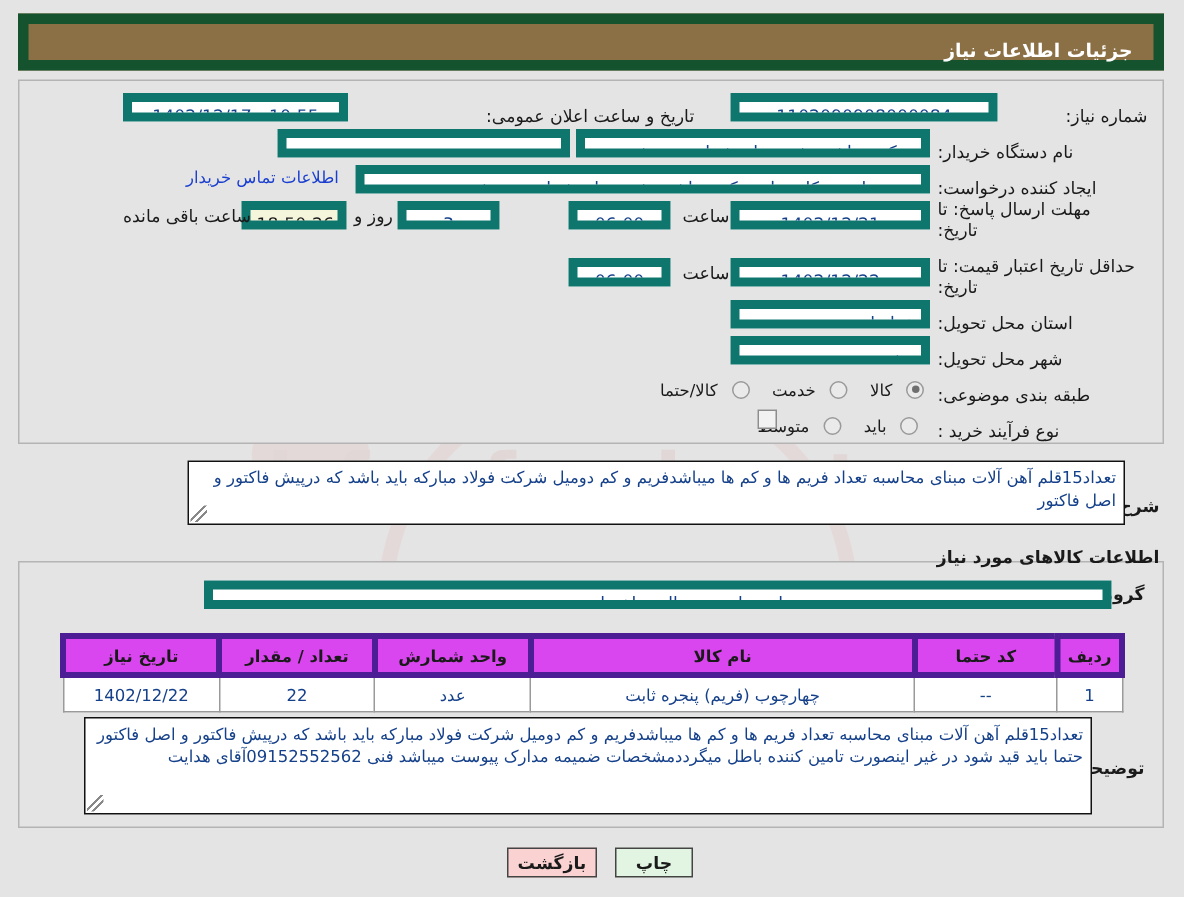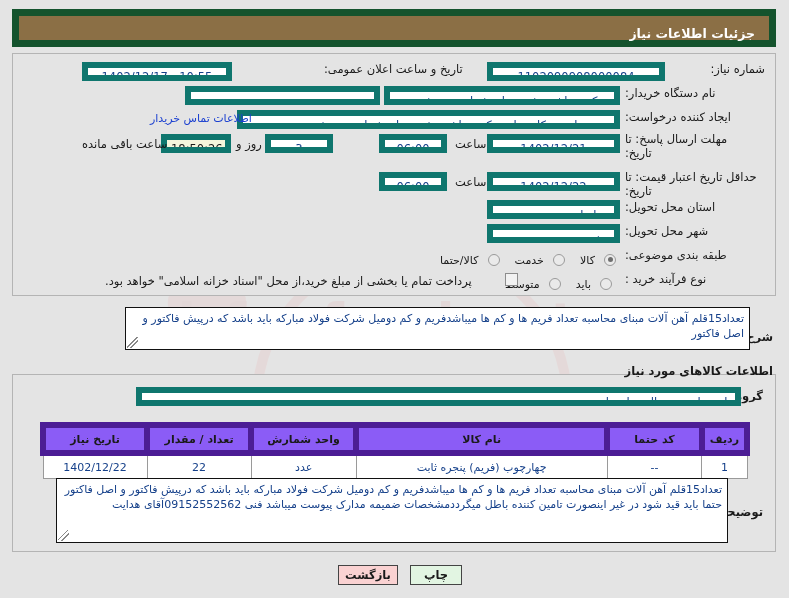--- a/index.html
+++ b/index.html
@@ -98,21 +98,21 @@
     z-index: 2;
   }
   .panel-top    { left: 12px; top: 53px;  width: 764px; height: 243px; }
   .panel-goods  { left: 12px; top: 374px; width: 764px; height: 178px; }
 
   
   .row {
     position: absolute;
     display: flex;
     flex-direction: row;
-    align-items: flex-start;
+    align-items: flex-end;
     height: 22px;
   }
   .lbl {
     font-size: 11.5px;
     color: #1a1a1a;
     white-space: nowrap;
     text-align: left;
   }
 
   .fld {
@@ -205,22 +205,22 @@
   }
 
   
   table.goods {
     position: absolute;
     border-collapse: collapse;
     font-size: 11px;
     direction: rtl;
   }
   table.goods th {
-    background: #8b5cf6;
-    border: 6px solid #4c1d95;
+    background: #d946ef;
+    border: 4px solid #4c1d95;
     color: #1a1a1a;
     font-weight: bold;
     height: 22px;
     padding: 0 4px;
     white-space: nowrap;
   }
   table.goods td {
     background: #ffffff;
     border: 1px solid #9a9a9a;
     color: #15408a;
@@ -276,21 +276,21 @@
   <div class="row" style="left:625px; top:86px; z-index:4;">
     <span class="lbl">نام دستگاه خریدار:</span>
   </div>
   <div class="fld rtl-text" style="position:absolute; left:384px; top:86px; width:236px; z-index:4;">مرکز بهداشت شهرستان شماره دو مشهد</div>
   <div class="fld empty" style="position:absolute; left:185px; top:86px; width:195px; z-index:4;"></div>
 
   <div class="row" style="left:625px; top:110px; z-index:4;">
     <span class="lbl">ایجاد کننده درخواست:</span>
   </div>
   <div class="fld rtl-text" style="position:absolute; left:237px; top:110px; width:383px; z-index:4;">حمید واسعی کارپرداز مرکز بهداشت شهرستان شماره دو مشهد</div>
-  <a class="link" style="position:absolute; left:150px; top:112px; z-index:4;">اطلاعات تماس خریدار</a>
+  <a class="link" style="position:absolute; left:124px; top:112px; z-index:4;">اطلاعات تماس خریدار</a>
 
   <div style="position:absolute; left:625px; top:132px; z-index:4; text-align:left;">
     <div class="lbl">مهلت ارسال پاسخ: تا</div>
     <div class="lbl">تاریخ:</div>
   </div>
   <div class="fld num" style="position:absolute; left:487px; top:134px; width:133px; z-index:4;">1402/12/21</div>
   <span class="lbl" style="position:absolute; left:455px; top:137px; z-index:4;">ساعت</span>
   <div class="fld num" style="position:absolute; left:379px; top:134px; width:68px; z-index:4;">06:00</div>
 
   <div class="fld num" style="position:absolute; left:265px; top:134px; width:68px; z-index:4;">3</div>
@@ -331,34 +331,33 @@
   <div class="row" style="left:625px; top:272px; z-index:4;">
     <span class="lbl">نوع فرآیند خرید :</span>
   </div>
   <div style="position:absolute; left:495px; top:273px; z-index:4; white-space:nowrap;">
     <span class="radio"></span>
     <span class="radio-label">باید</span>
     <span class="radio"></span>
     <span class="radio-label">متوسط</span>
   </div>
   <span class="checkbox" style="position:absolute; left:505px; top:273px; z-index:4;"></span>
-  <span class="lbl" style="position:absolute; left:105px; top:274px; z-index:4;">پرداخت تمام یا بخشی از مبلغ خرید،از محل "اسناد خزانه اسلامی" خواهد بود.</span>
 
   <div class="sect-head" style="right:16px; top:330px; z-index:4;">شرح کلی نیاز:</div>
   <div class="ta" style="position:absolute; left:125px; top:307px; width:625px; height:43px; z-index:4;">
     <span>تعداد15قلم آهن آلات مبنای محاسبه تعداد فریم ها و کم ها میباشدفریم و کم دومیل شرکت فولاد مبارکه باید باشد که درپیش فاکتور و اصل فاکتور</span>
     <span class="grip"></span>
   </div>
 
   <div class="sect-head" style="right:16px; top:364px; z-index:4;">اطلاعات کالاهای مورد نیاز</div>
 
   <div class="panel panel-goods"></div>
 
   <div class="sect-head" style="right:26px; top:389px; z-index:4;">گروه کالا:</div>
-  <div class="fld rtl-text" style="position:absolute; left:136px; top:387px; width:605px; z-index:4;">تاسیسات و مصالح ساختمانی</div>
+  <div class="fld rtl-text" style="position:absolute; left:136px; top:387px; width:605px; z-index:4;text-align:center;">تاسیسات و مصالح ساختمانی</div>
 
   <table class="goods" style="left:40px; top:422px; width:710px; z-index:4;">
     <thead>
       <tr>
         <th style="width:32px;">ردیف</th>
         <th style="width:100px;">کد حتما</th>
         <th style="width:290px;">نام کالا</th>
         <th style="width:100px;">واحد شمارش</th>
         <th style="width:100px;">تعداد / مقدار</th>
         <th style="width:105px;">تاریخ نیاز</th>

